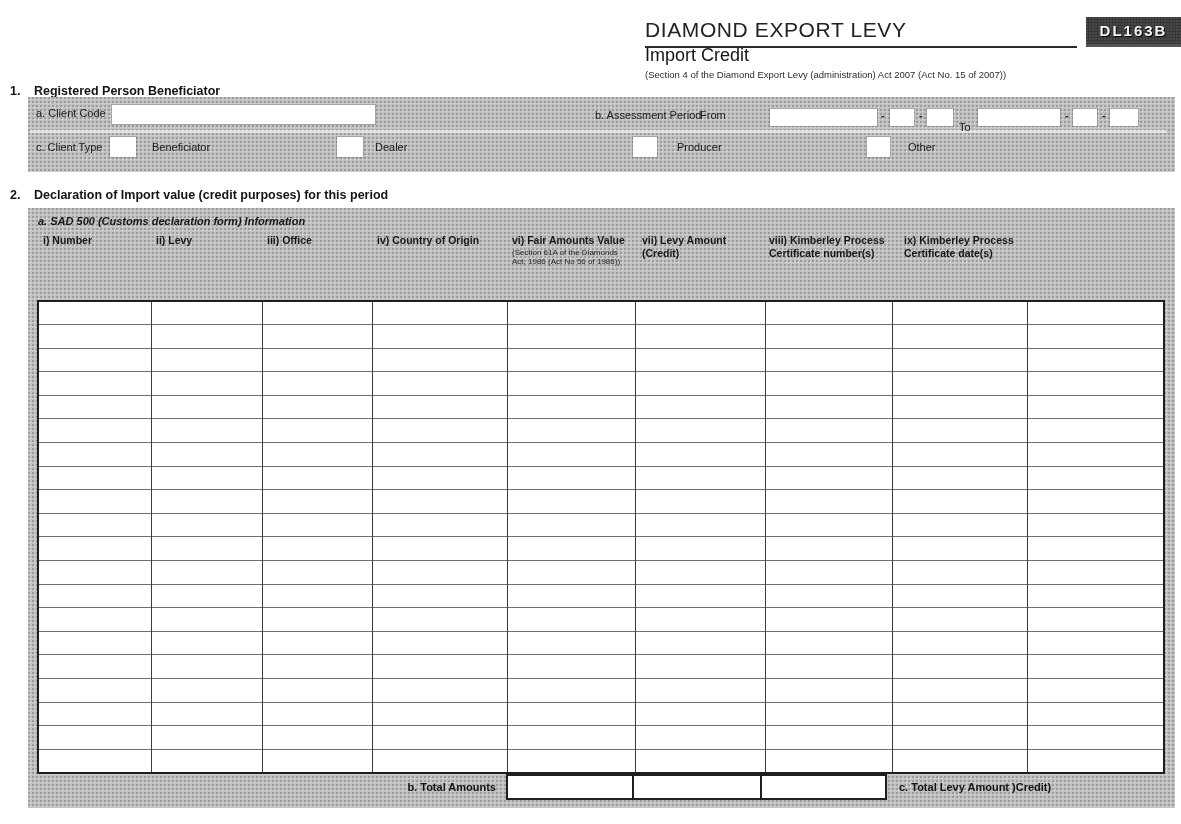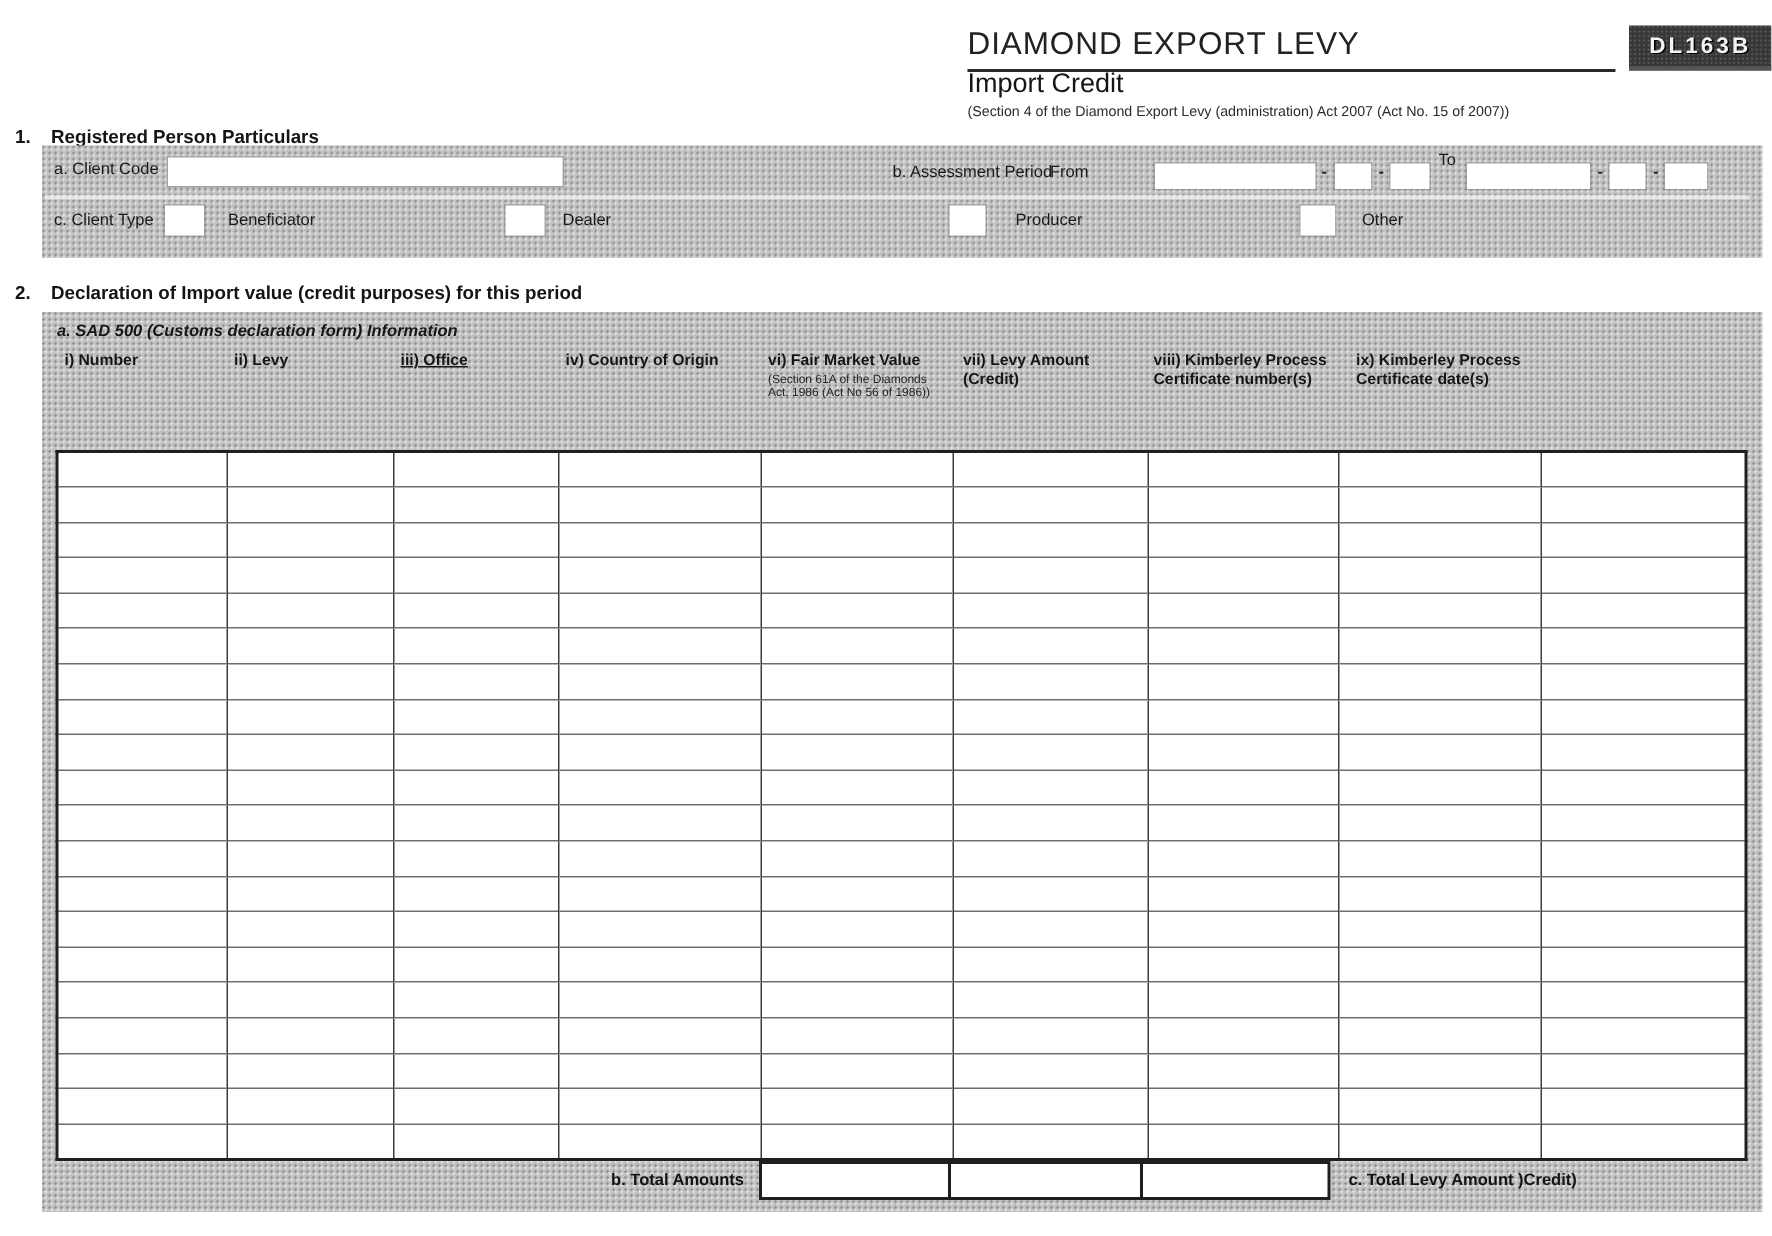--- a/index.html
+++ b/index.html
@@ -88,38 +88,38 @@
 
   <div class="form-family">DIAMOND EXPORT LEVY</div>
   <div class="badge">
     <span>DL163B</span>
   </div>
   <div class="form-title">Import Credit</div>
   <div class="form-subtitle">(Section 4 of the Diamond Export Levy (administration) Act 2007 (Act No. 15 of 2007))</div>
 
   <div class="section-title s1">
     <span class="sec-num">1.</span>
-    <span>Registered Person Particulars</span>
+    <span>Registered Person Beneficiator</span>
   </div>
 
   <div class="band dither">
     <div class="band-split"></div>
 
     <span class="lbl" style="left:8px;top:10px">a. Client Code</span>
     <div class="inputbox" style="left:84px;top:8px;width:263px;height:19px"></div>
 
     <span class="lbl" style="left:567px;top:12px">b. Assessment Period</span>
     <span class="lbl" style="left:672px;top:12px">From</span>
     <div class="inputbox" style="left:742px;top:12px;width:107px;height:17px"></div>
     <span class="dash" style="left:853px;top:12px">-</span>
     <div class="inputbox" style="left:862px;top:12px;width:24px;height:17px"></div>
     <span class="dash" style="left:891px;top:12px">-</span>
     <div class="inputbox" style="left:899px;top:12px;width:26px;height:17px"></div>
 
-    <span class="lbl" style="left:931px;top:4px">To</span>
+    <span class="lbl" style="left:931px;top:24px">To</span>
     <div class="inputbox" style="left:950px;top:12px;width:82px;height:17px"></div>
     <span class="dash" style="left:1037px;top:12px">-</span>
     <div class="inputbox" style="left:1045px;top:12px;width:24px;height:17px"></div>
     <span class="dash" style="left:1074px;top:12px">-</span>
     <div class="inputbox" style="left:1082px;top:12px;width:28px;height:17px"></div>
 
     <span class="lbl" style="left:8px;top:44px">c. Client Type</span>
     <div class="cbox" style="left:82px;top:40px"></div>
     <span class="lbl" style="left:124px;top:44px">Beneficiator</span>
     <div class="cbox" style="left:309px;top:40px"></div>
@@ -137,28 +137,28 @@
 
   <div class="sad dither">
     <div class="sad-title">a. SAD 500 (Customs declaration form) Information</div>
     <div class="colheaders" id="col-headers">
         <div class="colh" style="width: 113px;">
           <div class="colh-label">i) Number</div>
         </div>
         <div class="colh" style="width: 111px;">
           <div class="colh-label">ii) Levy</div>
         </div>
-        <div class="colh" style="width: 110px; text-decoration: underline;">
+        <div class="colh" style="width: 110px;">
           <div class="colh-label">iii) Office</div>
         </div>
         <div class="colh" style="width: 135px;">
           <div class="colh-label">iv) Country of Origin</div>
         </div>
         <div class="colh" style="width: 130px;">
-          <div class="colh-label">vi) Fair Market Value</div>
+          <div class="colh-label">vi) Fair Amounts Value</div>
           <div class="colh-note">(Section 61A of the Diamonds Act, 1986 (Act No 56 of 1986))</div>
         </div>
         <div class="colh" style="width: 127px;">
           <div class="colh-label">vii) Levy Amount (Credit)</div>
         </div>
         <div class="colh" style="width: 135px;">
           <div class="colh-label">viii) Kimberley Process Certificate number(s)</div>
         </div>
         <div class="colh" style="width: 137px;">
           <div class="colh-label">ix) Kimberley Process Certificate date(s)</div>

